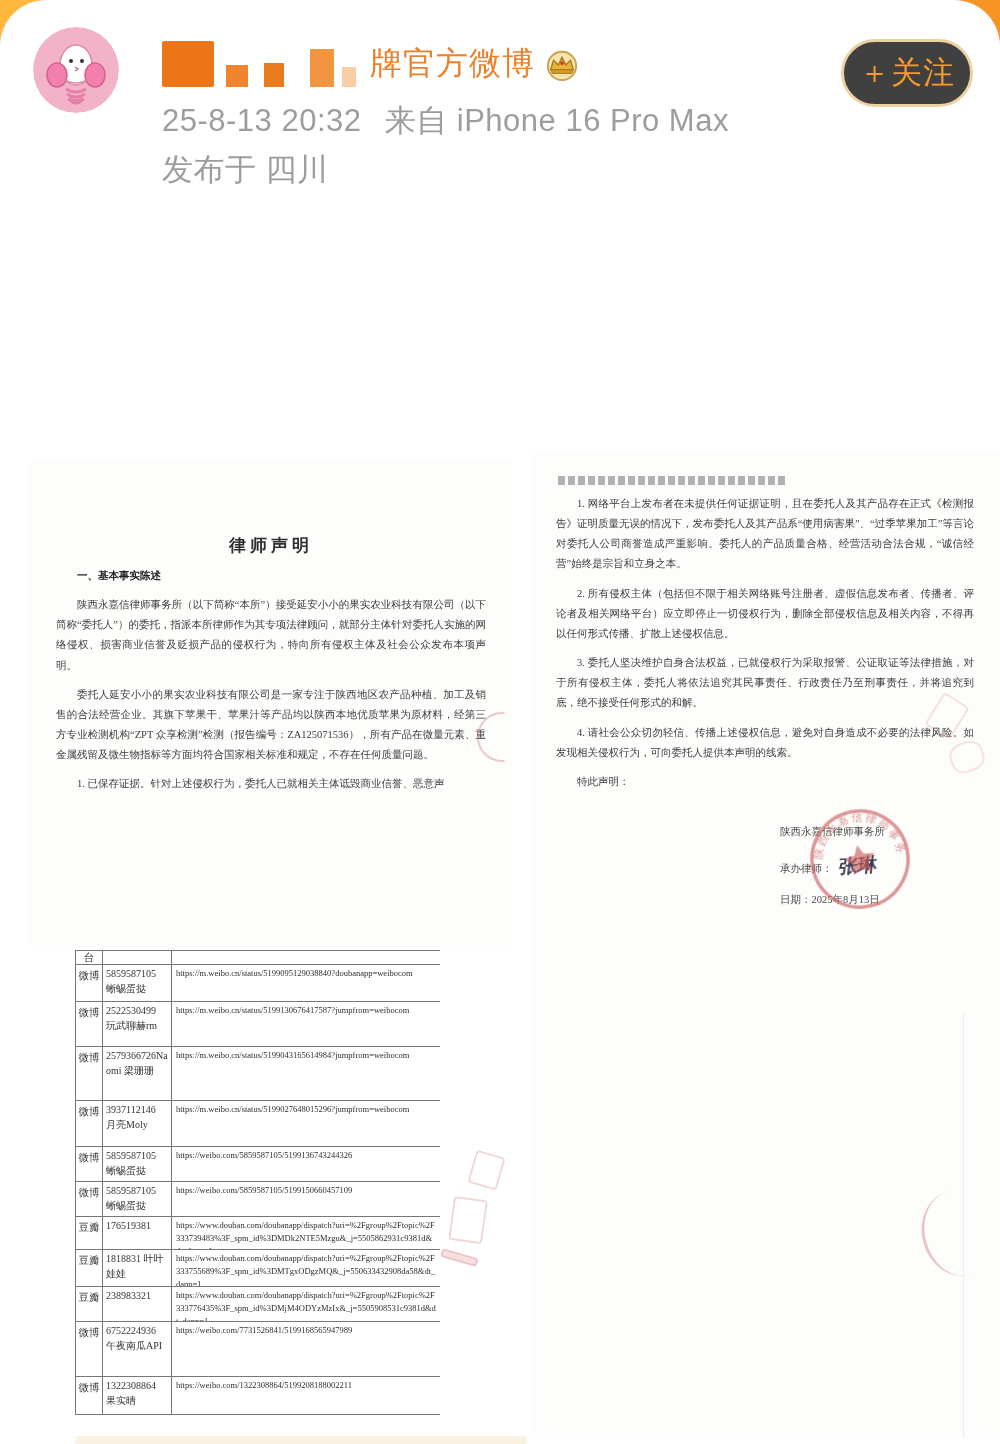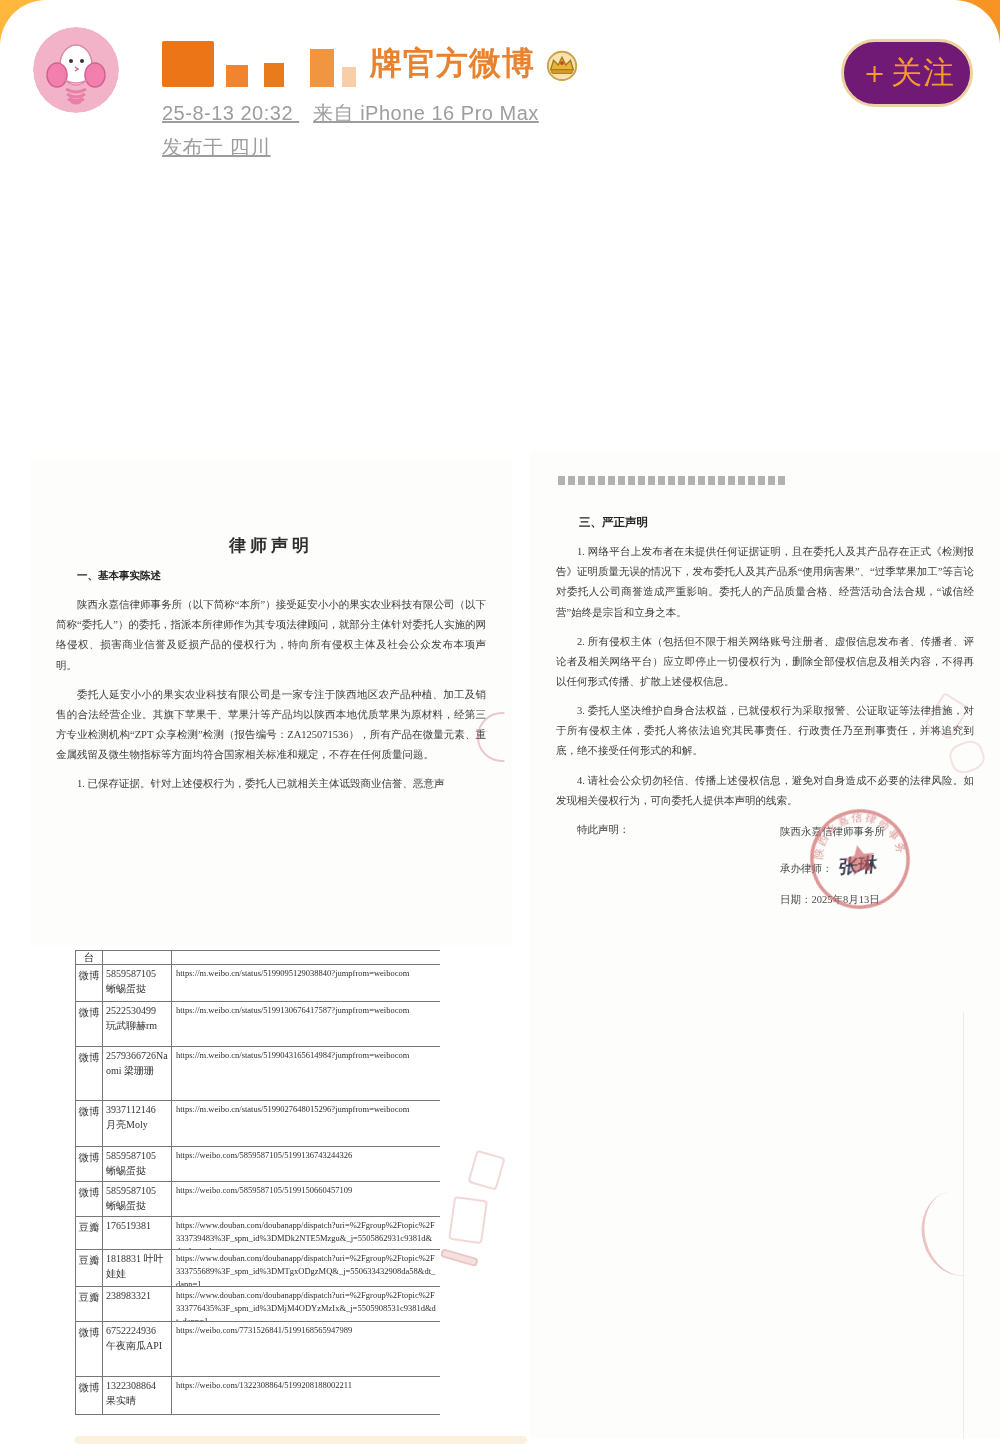--- a/index.html
+++ b/index.html
@@ -15,27 +15,27 @@
   .avatar{position:absolute;left:33px;top:27px;width:86px;height:86px;border-radius:50%;overflow:hidden;}
   .userblock{position:absolute;left:162px;top:38px;}
   .uname-row{display:flex;align-items:center;height:52px;}
   .mosaic{display:flex;align-items:flex-end;margin-right:14px;}
   .mosaic i{display:block;}
   .mz1{width:52px;height:46px;background:#ec7518;border-radius:2px;}
   .mz2{width:22px;height:22px;background:#ef8530;margin-left:12px;}
   .mz3{width:20px;height:24px;background:#e97b1d;margin-left:16px;}
   .mz4{width:24px;height:38px;background:#f18a2c;margin-left:26px;opacity:.9;}
   .mz5{width:14px;height:20px;background:#f6b87f;margin-left:8px;opacity:.7;}
-  .uname-text{font-size:32px;font-weight:700;color:#e8822f;letter-spacing:1px;}
+  .uname-text{font-size:32px;font-weight:400;color:#e8822f;letter-spacing:1px;}
   .crown{width:38px;height:34px;margin-left:8px;}
-  .meta{font-size:20px;color:#9d9d9d;letter-spacing:.5px;text-decoration:underline;}
+  .meta{font-size:31px;color:#9d9d9d;letter-spacing:.5px;}
   .meta-row1{margin-top:10px;}
   .meta-row2{margin-top:7px;}
   .meta .src{margin-left:14px;}
-  .follow-btn{position:absolute;right:27px;top:39px;width:126px;height:62px;background:#701a75;
+  .follow-btn{position:absolute;right:27px;top:39px;width:126px;height:62px;background:#404040;
     border:3px solid #ecd2a0;border-radius:34px;display:flex;align-items:center;justify-content:center;
     color:#f59b2d;font-size:31px;letter-spacing:1px;cursor:pointer;}
 
   
   .post-text{position:absolute;left:30px;top:186px;width:950px;
     font-size:36px;line-height:54px;color:#191919;white-space:pre-line;letter-spacing:.5px;}
 
   
   .attach{position:absolute;left:0;top:452px;width:1000px;height:992px;background:#fff;overflow:hidden;}
   .page{position:absolute;background:#fdfdfc;}
@@ -144,21 +144,20 @@
       <div class="doc-title">律师声明</div>
       <p class="doc-p doc-h">一、基本事实陈述</p>
       <p class="doc-p">陕西永嘉信律师事务所（以下简称“本所”）接受延安小小的果实农业科技有限公司（以下简称“委托人”）的委托，指派本所律师作为其专项法律顾问，就部分主体针对委托人实施的网络侵权、损害商业信誉及贬损产品的侵权行为，特向所有侵权主体及社会公众发布本项声明。</p>
       <p class="doc-p">委托人延安小小的果实农业科技有限公司是一家专注于陕西地区农产品种植、加工及销售的合法经营企业。其旗下苹果干、苹果汁等产品均以陕西本地优质苹果为原材料，经第三方专业检测机构“ZPT 众享检测”检测（报告编号：ZA125071536），所有产品在微量元素、重金属残留及微生物指标等方面均符合国家相关标准和规定，不存在任何质量问题。</p>
       <p class="doc-p">1. 已保存证据。针对上述侵权行为，委托人已就相关主体诋毁商业信誉、恶意声</p>
       <div class="frag frag-a"></div>
     </div>
 
     <div class="page page2">
       <div class="topcut"></div>
-      <p class="doc-p doc-h p2-heading">三、严正声明</p>
       <p class="doc-p">1. 网络平台上发布者在未提供任何证据证明，且在委托人及其产品存在正式《检测报告》证明质量无误的情况下，发布委托人及其产品系“使用病害果”、“过季苹果加工”等言论对委托人公司商誉造成严重影响。委托人的产品质量合格、经营活动合法合规，“诚信经营”始终是宗旨和立身之本。</p>
       <p class="doc-p">2. 所有侵权主体（包括但不限于相关网络账号注册者、虚假信息发布者、传播者、评论者及相关网络平台）应立即停止一切侵权行为，删除全部侵权信息及相关内容，不得再以任何形式传播、扩散上述侵权信息。</p>
       <p class="doc-p">3. 委托人坚决维护自身合法权益，已就侵权行为采取报警、公证取证等法律措施，对于所有侵权主体，委托人将依法追究其民事责任、行政责任乃至刑事责任，并将追究到底，绝不接受任何形式的和解。</p>
       <p class="doc-p">4. 请社会公众切勿轻信、传播上述侵权信息，避免对自身造成不必要的法律风险。如发现相关侵权行为，可向委托人提供本声明的线索。</p>
       <p class="doc-p closing">特此声明：</p>
 
       <div class="sigblock">
         <div>陕西永嘉信律师事务所</div>
         <div>
           <span>承办律师：</span><span class="sig-name">张琳</span>
@@ -183,21 +182,21 @@
     <div class="tableimg">
       <div class="sheet">
         <div class="t-row t-head">
           <div class="c1">台</div>
             <div class="c2"></div>
             <div class="c3"></div>
         </div>
         <div class="t-row r1">
           <div class="c1">微博</div>
             <div class="c2">5859587105 蜥蜴蛋挞</div>
-            <div class="c3">https://m.weibo.cn/status/5199095129038840?jumpfrom=weibocom</div>
+            <div class="c3">https://m.weibo.cn/status/5199095129038840?doubanapp=weibocom</div>
         </div>
         <div class="t-row r2">
           <div class="c1">微博</div>
             <div class="c2">2522530499 玩武聊赫rm</div>
             <div class="c3">https://m.weibo.cn/status/5199130676417587?jumpfrom=weibocom</div>
         </div>
         <div class="t-row r3">
           <div class="c1">微博</div>
             <div class="c2">2579366726Naomi 梁珊珊</div>
             <div class="c3">https://m.weibo.cn/status/5199043165614984?jumpfrom=weibocom</div>

